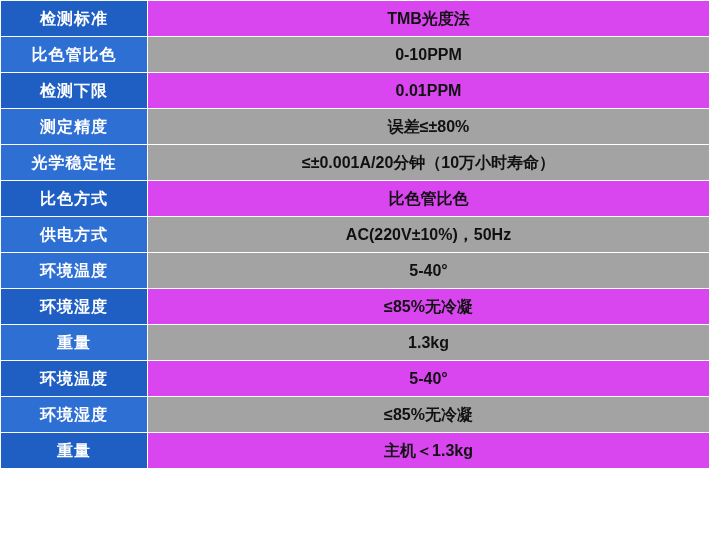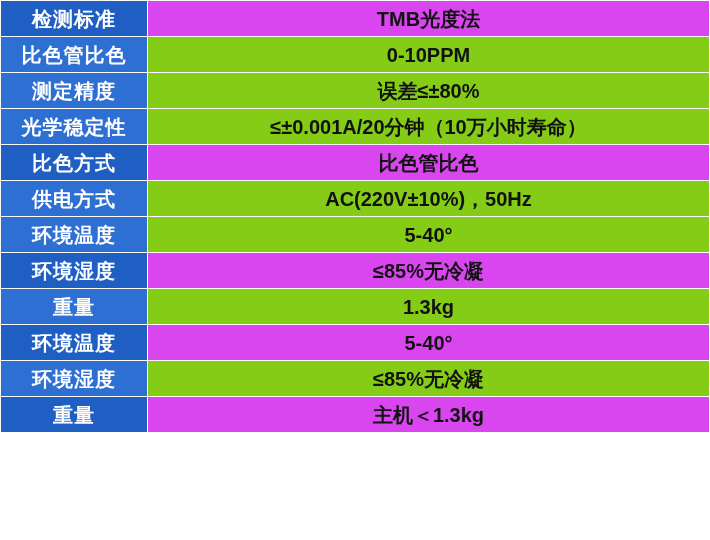--- a/index.html
+++ b/index.html
@@ -16,58 +16,62 @@
     width: 710px;
     border-collapse: collapse;
     table-layout: fixed;
   }
   .spec-table tr {
     height: 36px;
   }
   .spec-table td {
     border: 1px solid #ffffff;
     padding: 0 4px;
-    font-size: 20px;
+    font-size: 16px;
     line-height: 1.2;
     text-align: center;
     vertical-align: middle;
     white-space: nowrap;
     overflow: hidden;
   }
   .label-cell {
     width: 138px;
     color: #ffffff;
     font-weight: bold;
     letter-spacing: 1px;
   }
   .value-cell {
     color: #111111;
     font-weight: bold;
   }
   .row-a .label-cell { background: #1f5fc4; }
   .row-b .label-cell { background: #2e6fd4; }
   .row-a .value-cell { background: #d946ef; }
-  .row-b .value-cell { background: #84cc16; }
+  .row-b .value-cell { background: #a3a3a3; }
 </style>
 </head>
 <body>
 
 <table class="spec-table">
   <tbody>
 
     <tr class="row-a">
       <td class="label-cell">检测标准</td>
       <td class="value-cell">TMB光度法</td>
     </tr>
 
     <tr class="row-b">
       <td class="label-cell">比色管比色</td>
       <td class="value-cell">0-10PPM</td>
     </tr>
 
+    <tr class="row-a">
+      <td class="label-cell">检测下限</td>
+      <td class="value-cell">0.01PPM</td>
+    </tr>
 
     <tr class="row-b">
       <td class="label-cell">测定精度</td>
       <td class="value-cell">误差≤±80%</td>
     </tr>
 
 
     <tr class="row-b">
       <td class="label-cell">光学稳定性</td>
       <td class="value-cell">≤±0.001A/20分钟（10万小时寿命）</td>

